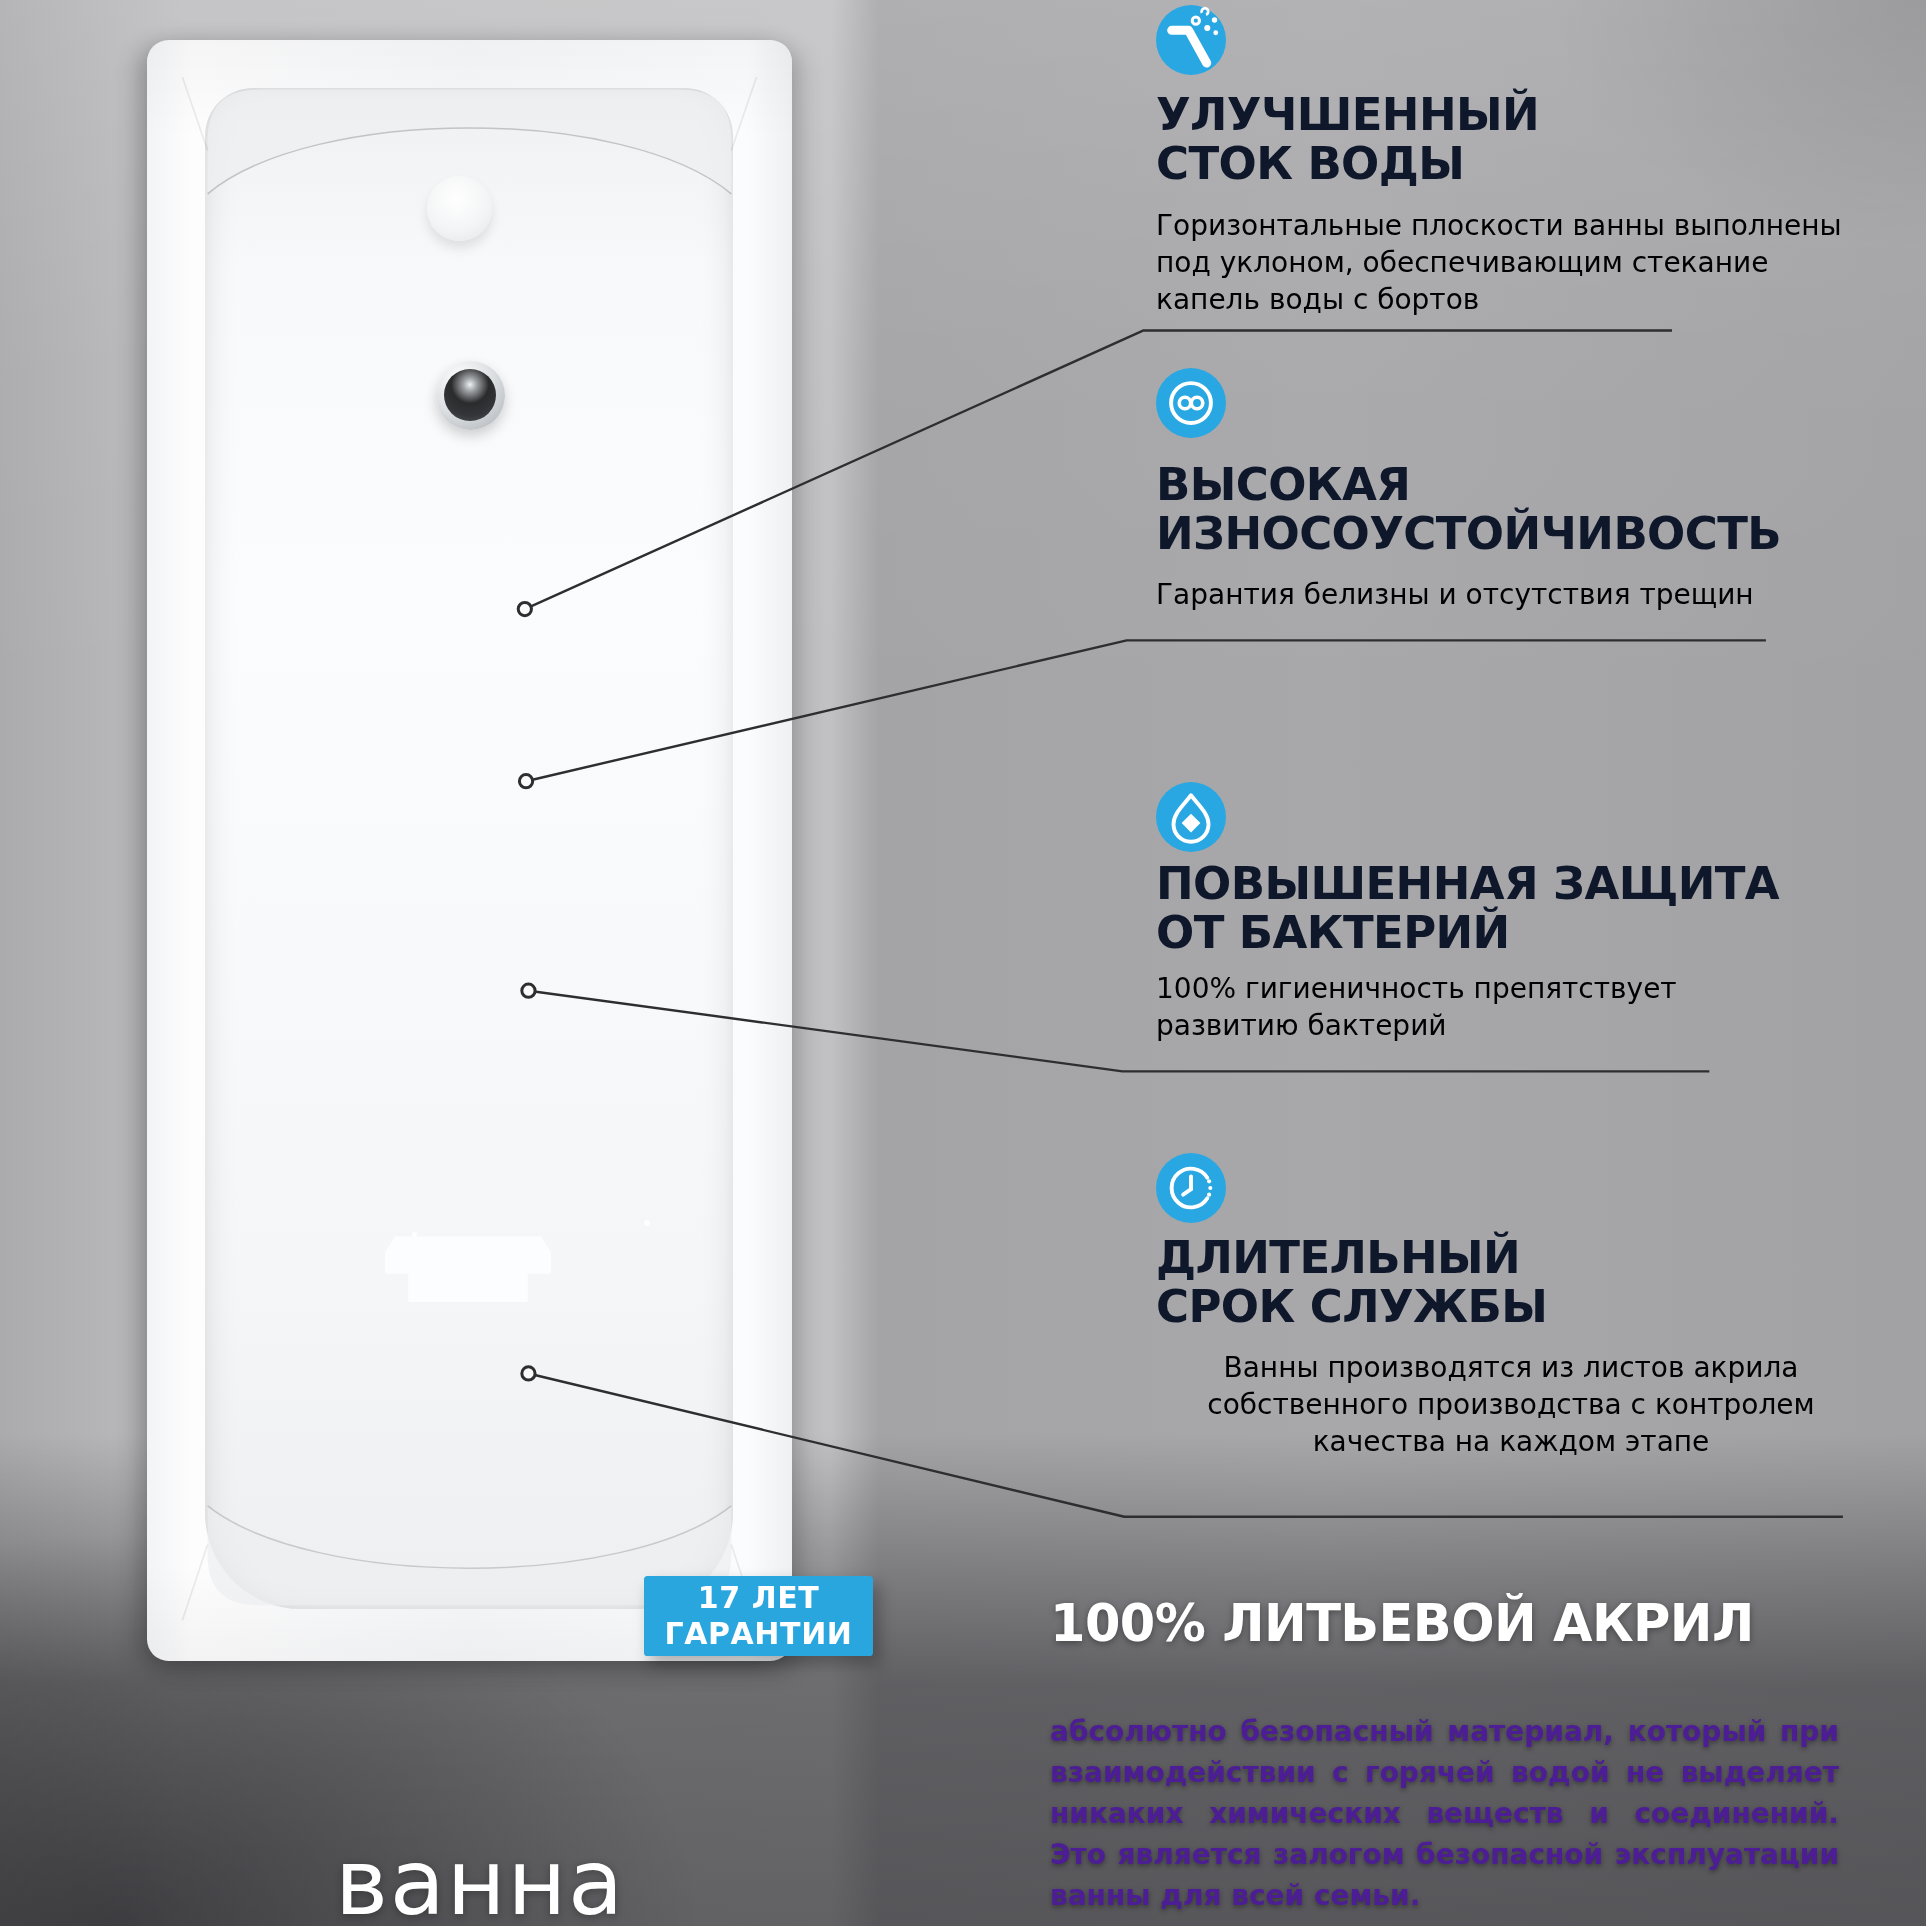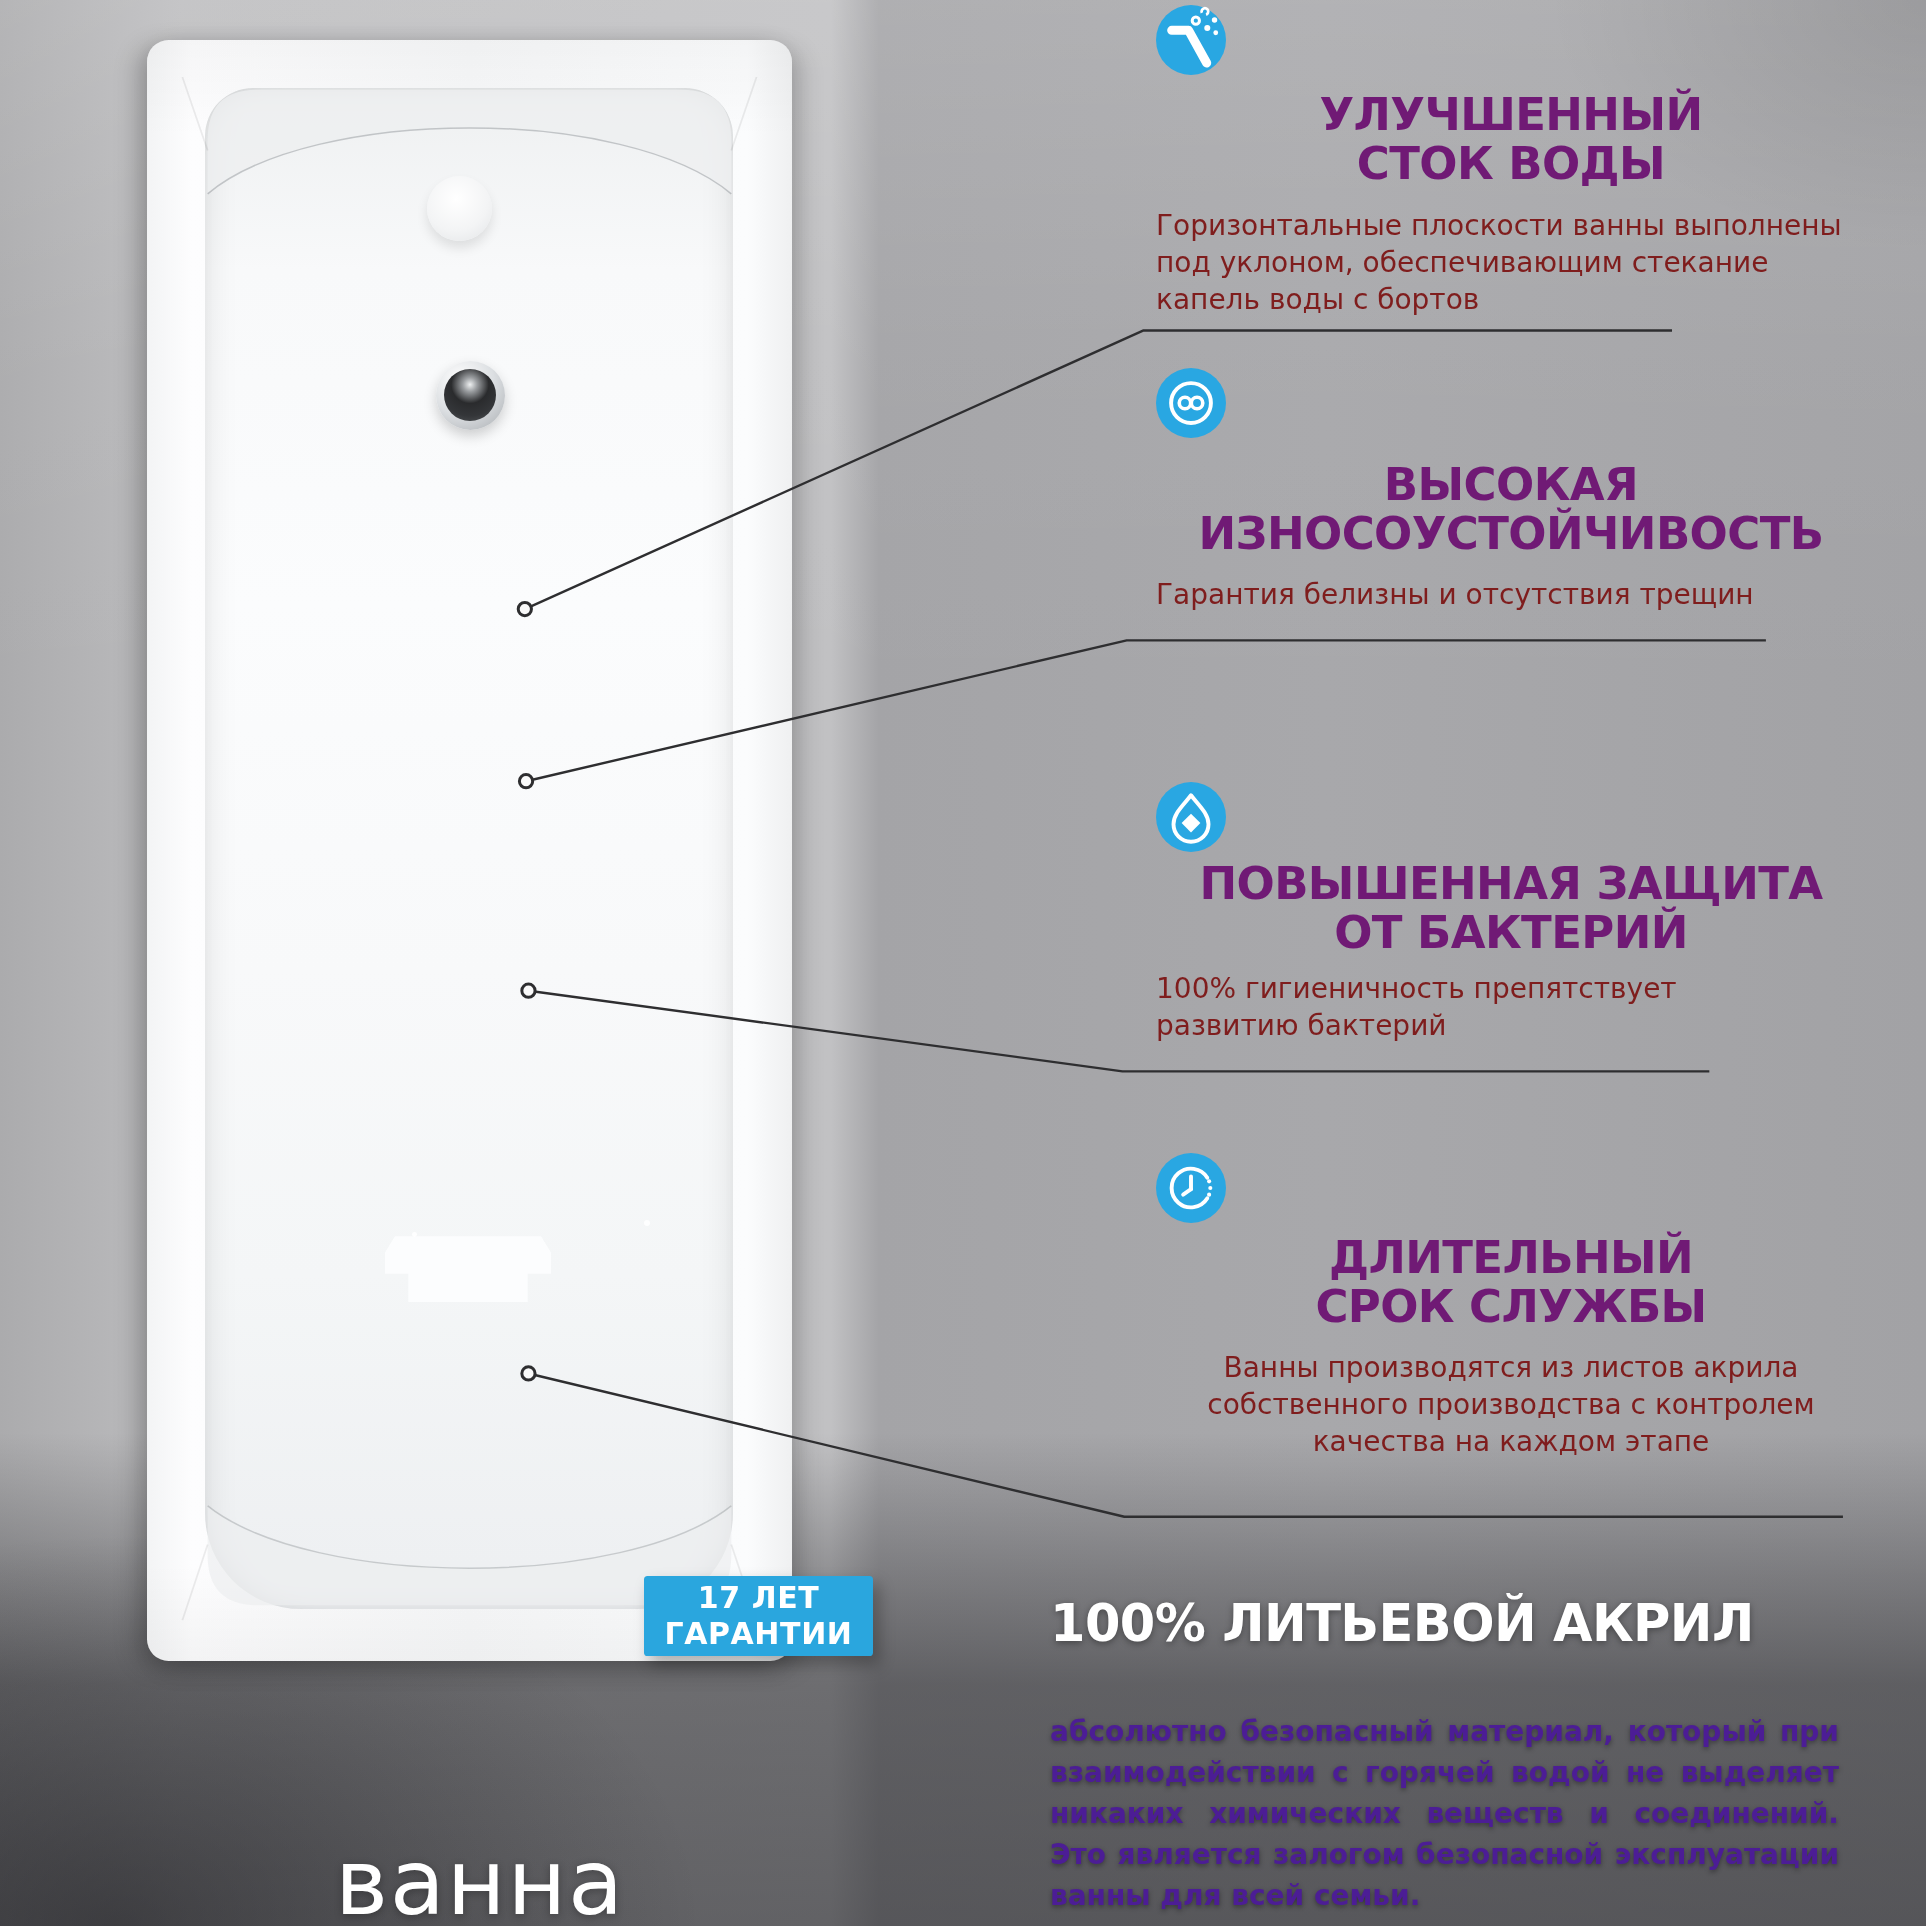--- a/index.html
+++ b/index.html
@@ -54,24 +54,24 @@
     background:rgba(253,254,255,0.85);
     clip-path:polygon(0 26%,6% 2%,94% 2%,100% 26%,100% 58%,86% 58%,86% 100%,14% 100%,14% 58%,0 58%);
   }
   .speck{position:absolute;border-radius:50%;background:#fff;opacity:.9;}
   .overlay-svg{position:absolute;left:0;top:0;z-index:5;pointer-events:none;}
   
   .feature{position:absolute;left:1156px;width:710px;z-index:6;}
   .ficon{width:70px;height:70px;}
   .ftitle{
     margin:0;font-size:45px;line-height:49px;font-weight:bold;
-    color:#701a75;letter-spacing:-0.6px;text-align:center;
+    color:#0f172a;letter-spacing:-0.6px;
   }
   .fdesc{
-    margin:0;font-size:28px;line-height:37px;color:#7f1d1d;
+    margin:0;font-size:28px;line-height:37px;color:#000000;
   }
   .f1 .ftitle{margin-top:15.6px;} .f1 .fdesc{margin-top:19px;}
   .f2 .ftitle{margin-top:22px;} .f2 .fdesc{margin-top:17.5px;}
   .f3 .ftitle{margin-top:7px;} .f3 .fdesc{margin-top:12.6px;}
   .f4 .ftitle{margin-top:9.6px;} .f4 .fdesc{margin-top:18px;text-align:center;}
   
   .badge{
     position:absolute;left:644px;top:1576px;width:229px;height:80px;z-index:7;
     background:#2aa6de;border-radius:3.6px;
     box-shadow:6px 8.4px 15.6px rgba(0,0,0,0.28);

